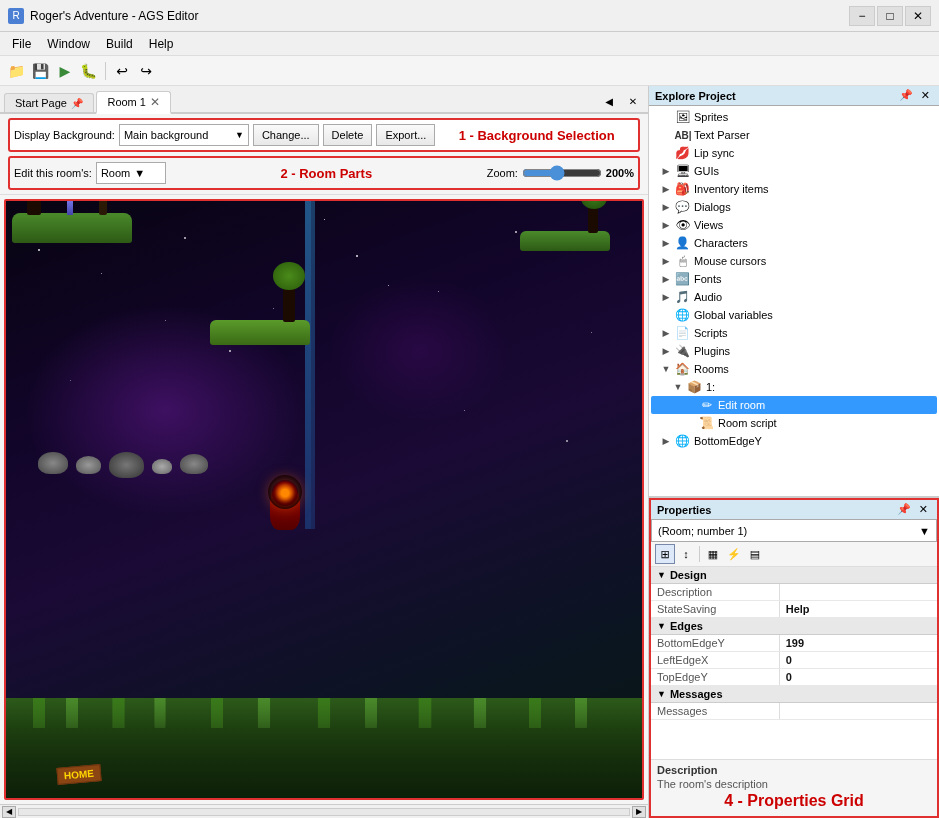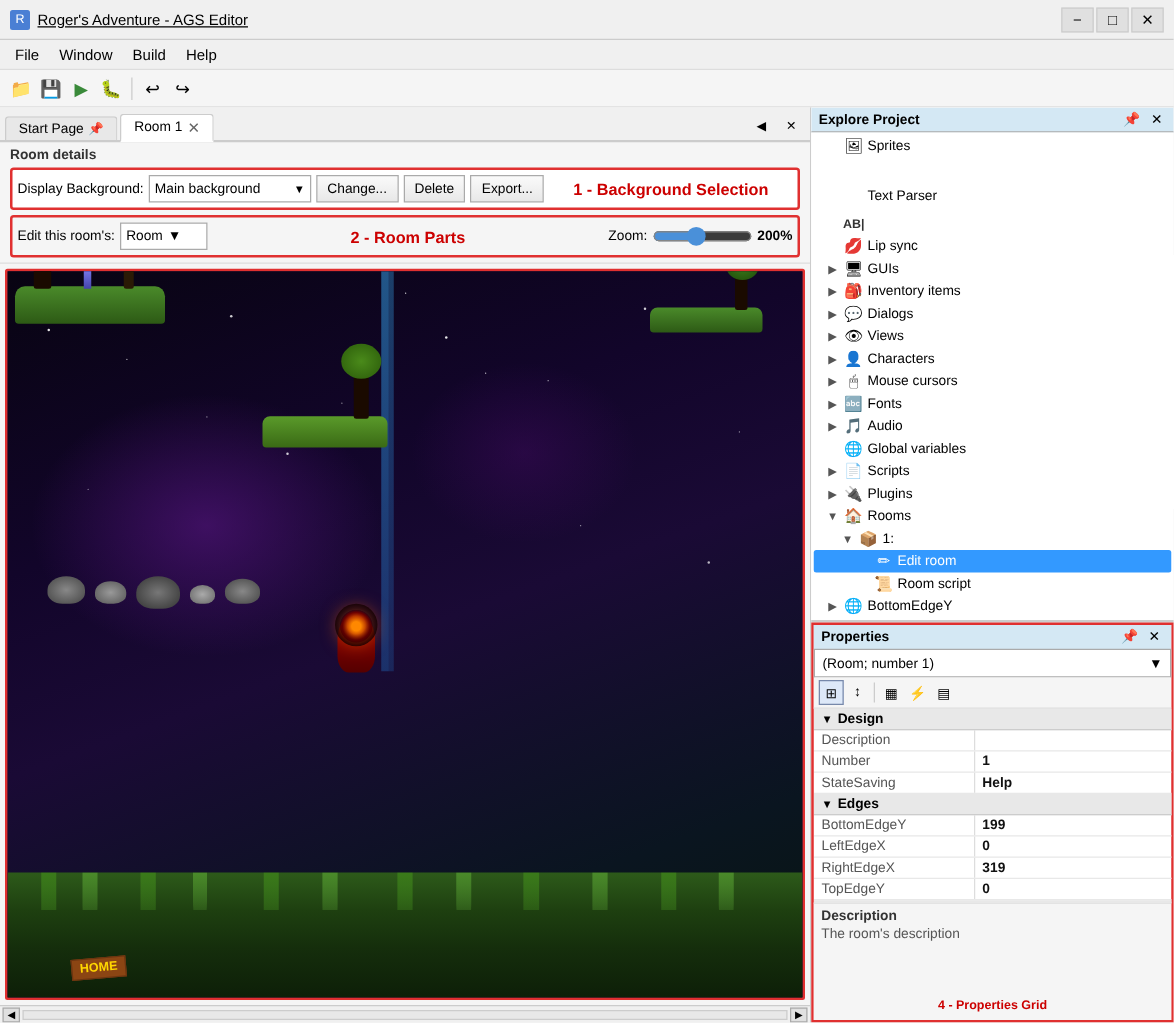--- a/index.html
+++ b/index.html
@@ -2,21 +2,21 @@
 <html><head>
   <meta charset="utf-8">
   <style>
     * { box-sizing: border-box; margin: 0; padding: 0; }
     body { font-family: 'Segoe UI', Tahoma, sans-serif; font-size: 11px; background: #f0f0f0; width: 939px; height: 818px; overflow: hidden; }
     
     
     .title-bar { background: #f0f0f0; border-bottom: 1px solid #ccc; display: flex; align-items: center; justify-content: space-between; padding: 6px 8px; height: 32px; }
     .title-bar-left { display: flex; align-items: center; gap: 6px; }
     .title-icon { width: 16px; height: 16px; background: #4a7fd4; border-radius: 2px; display: flex; align-items: center; justify-content: center; }
-    .title-text { font-size: 12px; font-weight: normal; text-decoration: underline; }
+    .title-text { font-size: 12px; font-weight: normal; }
     .title-buttons { display: flex; gap: 2px; }
     .title-btn { width: 26px; height: 20px; border: 1px solid #ccc; background: #e0e0e0; cursor: pointer; display: flex; align-items: center; justify-content: center; font-size: 12px; }
     
     
     .menu-bar { background: #f0f0f0; border-bottom: 1px solid #ddd; display: flex; align-items: center; padding: 2px 4px; height: 24px; }
     .menu-item { padding: 2px 8px; cursor: pointer; font-size: 12px; }
     
     
     .toolbar { background: #f5f5f5; border-bottom: 1px solid #ddd; display: flex; align-items: center; padding: 3px 6px; height: 30px; gap: 2px; }
     .toolbar-btn { width: 22px; height: 22px; border: 1px solid transparent; background: transparent; cursor: pointer; display: flex; align-items: center; justify-content: center; font-size: 14px; }
@@ -103,21 +103,21 @@
     .props-section { background: #e8e8e8; padding: 2px 6px; font-weight: bold; font-size: 11px; display: flex; align-items: center; gap: 4px; cursor: pointer; border-bottom: 1px solid #ccc; }
     .props-section-arrow { font-size: 9px; }
     .props-row { display: flex; border-bottom: 1px solid #e8e8e8; }
     .props-name { flex: 0 0 45%; padding: 2px 6px; color: #555; border-right: 1px solid #ddd; }
     .props-value { flex: 1; padding: 2px 6px; font-weight: bold; color: #111; }
     .props-value.link { color: #0066cc; cursor: pointer; }
     
     .props-desc-area { background: #f5f5f5; border-top: 1px solid #ddd; padding: 4px 6px; }
     .props-desc-title { font-weight: bold; font-size: 11px; color: #333; }
     .props-desc-text { font-size: 11px; color: #555; margin-top: 2px; }
-    .props-annotation { color: #cc0000; font-weight: bold; font-size: 10px; text-align: center; padding: 2px 0; margin-top: 44px; }
+    .props-annotation { color: #cc0000; font-weight: bold; font-size: 16px; text-align: center; padding: 2px 0; }
     
     
     ::-webkit-scrollbar { width: 12px; }
     ::-webkit-scrollbar-track { background: #f0f0f0; }
     ::-webkit-scrollbar-thumb { background: #c0c0c0; border: 1px solid #aaa; }
     
     
     .sky-bg {
       position: absolute; top: 0; left: 0; right: 0; bottom: 0;
       background: 
@@ -196,21 +196,20 @@
         <span>Room 1</span>
         <span class="tab-close">✕</span>
       </div>
       <div style="margin-left:auto;display:flex;align-items:center;gap:2px;">
         <button class="toolbar-btn" style="font-size:10px;">◀</button>
         <button class="toolbar-btn" style="font-size:10px;">✕</button>
       </div>
     </div>
 
     <div class="room-details">
-      <div class="room-details-title">Room details</div>
 
       <div class="bg-selection-row">
         <span class="bg-label">Display Background:</span>
         <div class="bg-dropdown">
           <span>Main background</span>
           <span class="bg-dropdown-arrow">▼</span>
         </div>
         <button class="btn">Change...</button>
         <button class="btn">Delete</button>
         <button class="btn">Export...</button>
@@ -339,21 +338,21 @@
         <div class="tree-item">
           <span style="width:4px;display:inline-block;"></span>
           <span class="tree-expand"></span>
           <span class="tree-icon">🖼</span>
           <span class="tree-label">Sprites</span>
         </div>
 
         <div class="tree-item">
           <span style="width:4px;display:inline-block;"></span>
           <span class="tree-expand"></span>
-          <span class="tree-icon" style="font-size:10px;font-weight:bold;color:#333;margin-top:44px;">AB|</span>
+          <span class="tree-icon" style="font-size:10px;font-weight:bold;color:#333;">AB|</span>
           <span class="tree-label">Text Parser</span>
         </div>
 
         <div class="tree-item">
           <span style="width:4px;display:inline-block;"></span>
           <span class="tree-expand"></span>
           <span class="tree-icon">💋</span>
           <span class="tree-label">Lip sync</span>
         </div>
 
@@ -498,43 +497,35 @@
 
         <div class="props-section">
           <span class="props-section-arrow">▼</span>
           <span>Design</span>
         </div>
         <div class="props-row">
           <span class="props-name">Description</span>
           <span class="props-value link"></span>
         </div>
         <div class="props-row">
-          <span class="props-name">Number</span>
-          <span class="props-value">1</span>
-        </div>
-        <div class="props-row">
           <span class="props-name">StateSaving</span>
           <span class="props-value">Help</span>
         </div>
 
         <div class="props-section">
           <span class="props-section-arrow">▼</span>
           <span>Edges</span>
         </div>
         <div class="props-row">
           <span class="props-name">BottomEdgeY</span>
           <span class="props-value">199</span>
         </div>
         <div class="props-row">
           <span class="props-name">LeftEdgeX</span>
           <span class="props-value">0</span>
-        </div>
-        <div class="props-row">
-          <span class="props-name">RightEdgeX</span>
-          <span class="props-value">319</span>
         </div>
         <div class="props-row">
           <span class="props-name">TopEdgeY</span>
           <span class="props-value">0</span>
         </div>
 
         <div class="props-section">
           <span class="props-section-arrow">▼</span>
           <span>Messages</span>
         </div>

